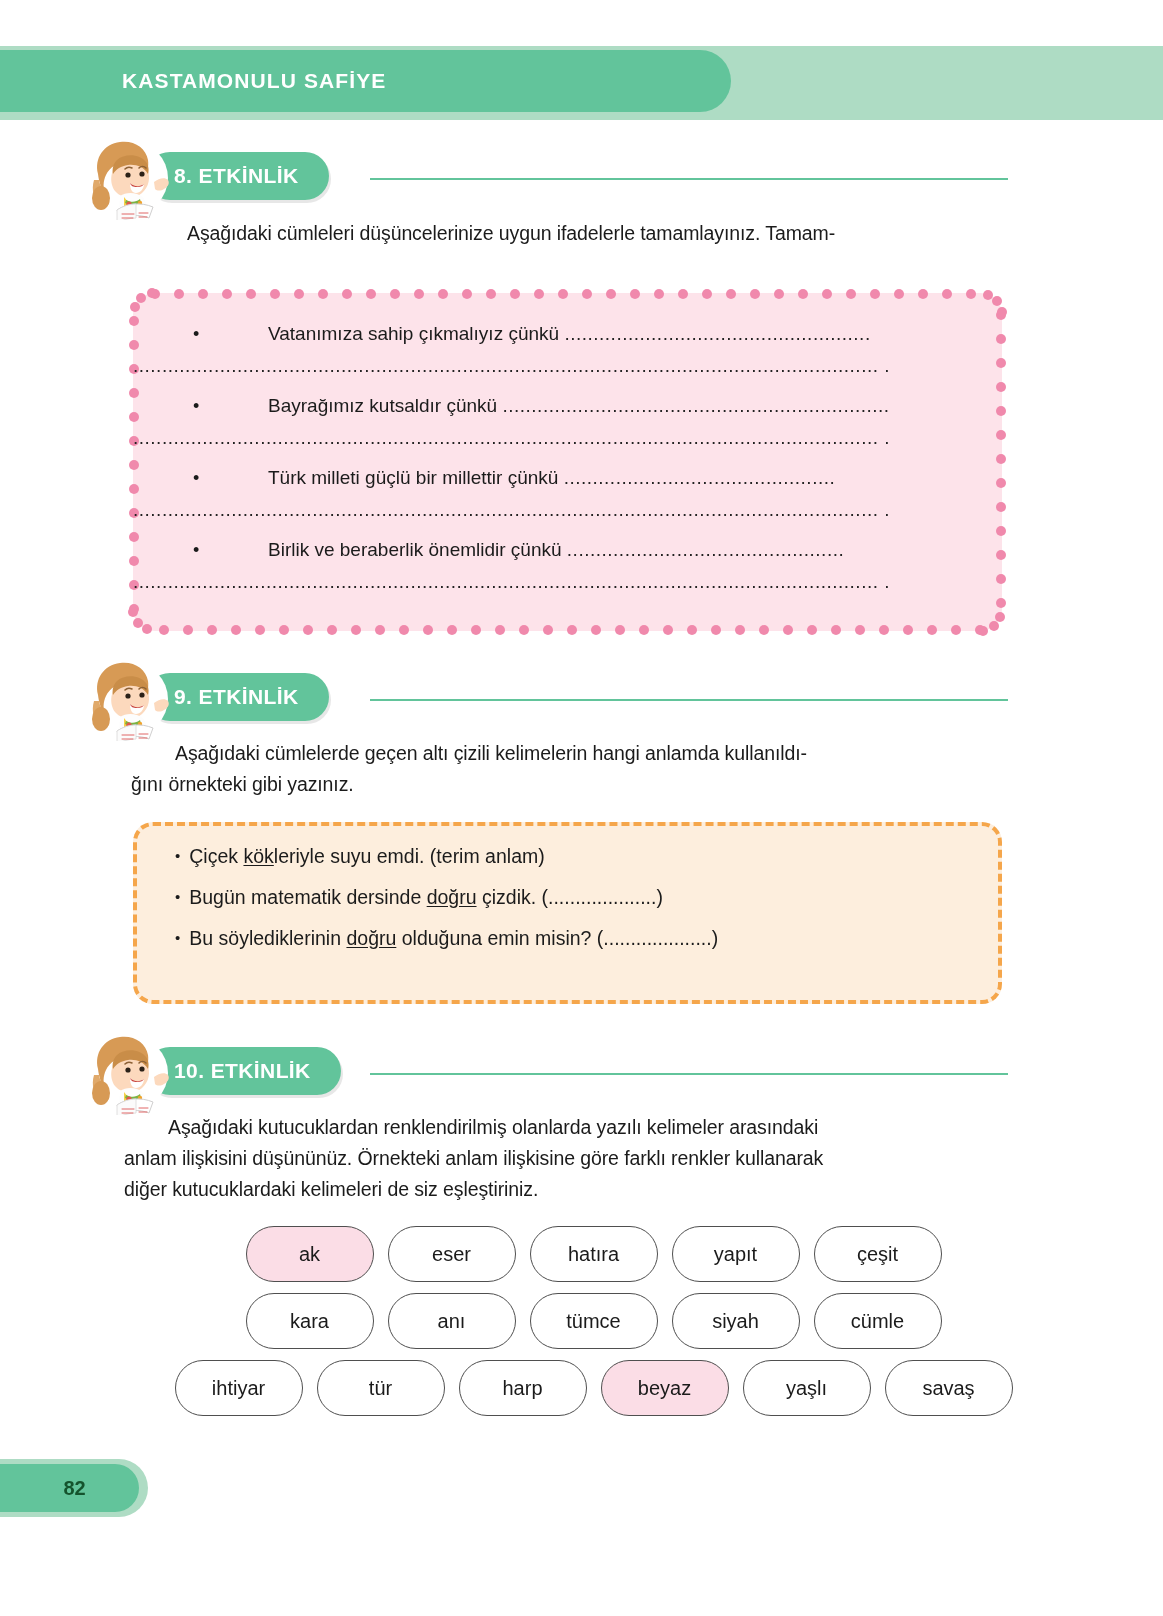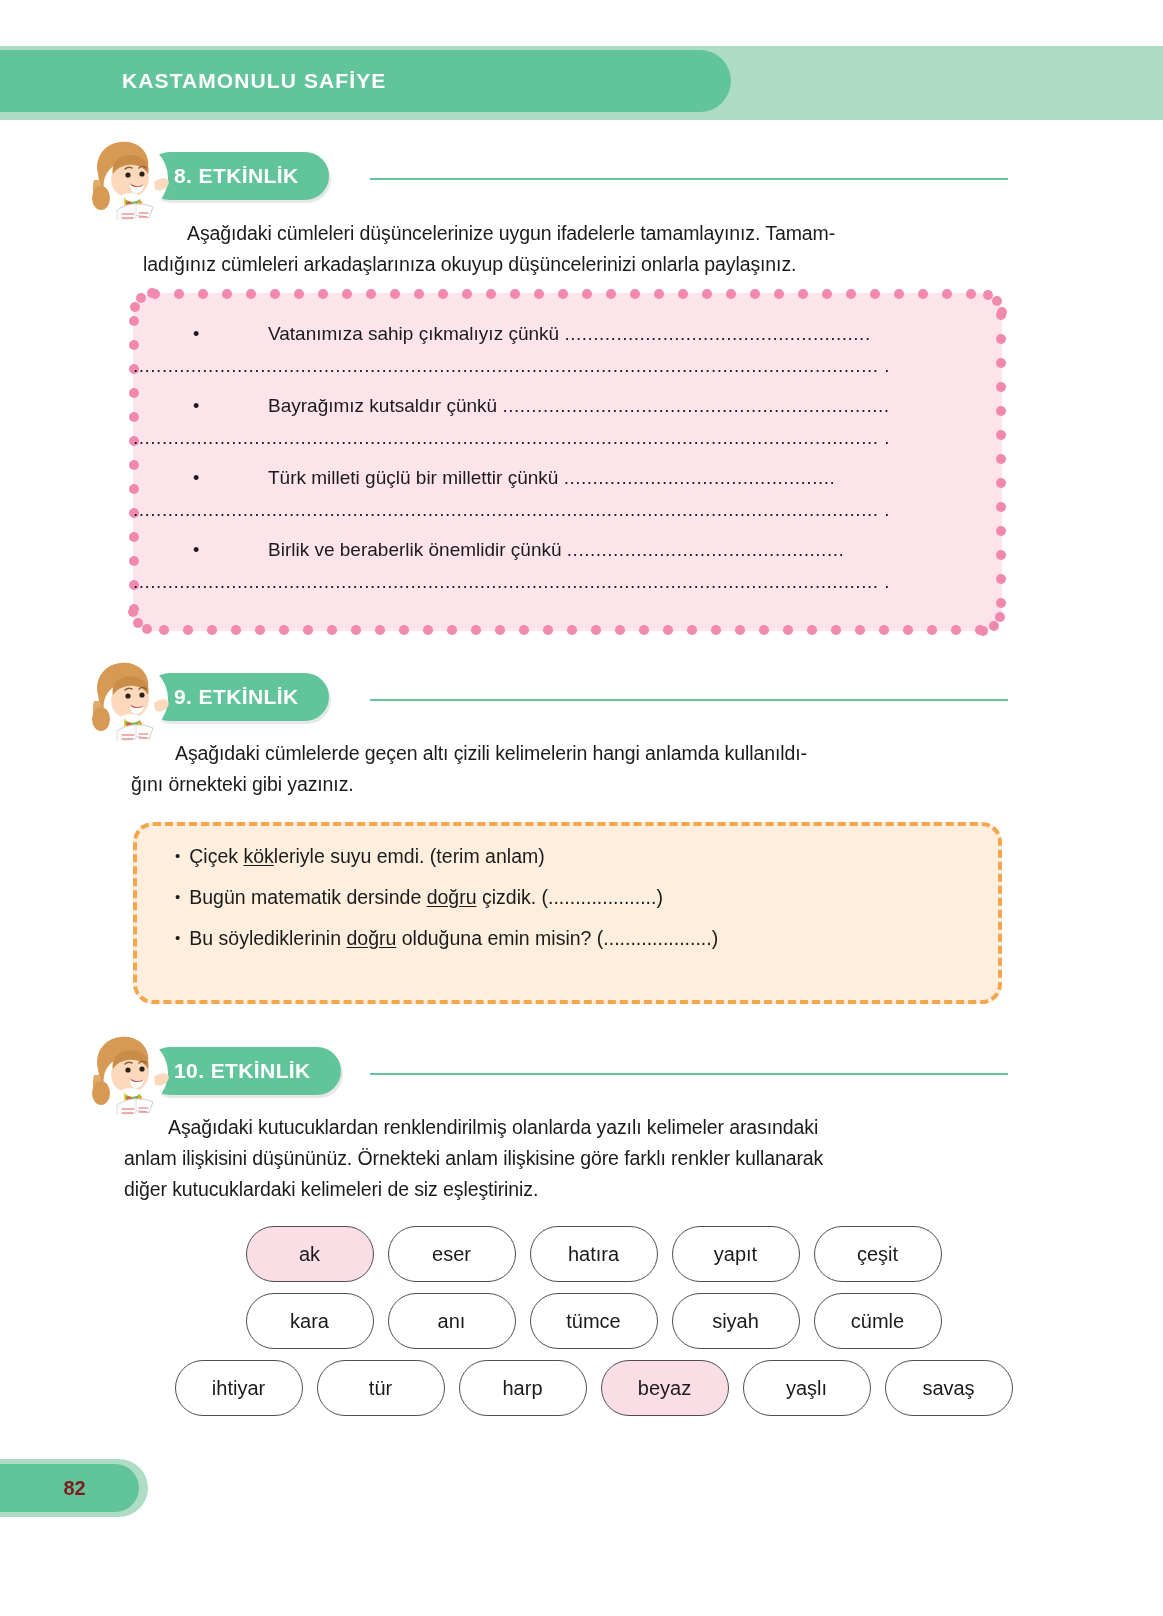--- a/index.html
+++ b/index.html
@@ -202,21 +202,21 @@
     left: 0; top: 1464px;
     width: 139px; height: 48px;
     background: #62c49b;
     border-top-right-radius: 24px;
     border-bottom-right-radius: 24px;
     display: flex;
     align-items: center;
     justify-content: center;
   }
   .pagenum span {
-    color: #7f1d1d;
+    color: #14532d;
     font-size: 20px;
     font-weight: bold;
     margin-left: 10px;
   }
 </style>
 </head>
 <body>
 
 <div class="header-shadow"></div>
 <div class="header-band">
@@ -251,21 +251,20 @@
       <path d="M70 48c5-4 11-5 14-2 2 3 0 7-4 9-3 2-7 2-9 0z" fill="#fcd9bd"></path>
       <path d="M33 76c10-7 24-8 36-3l-4 11c-10-4-20-3-29 2z" fill="#ffffff" stroke="#d0cfcf" stroke-width="1"></path>
       <path d="M33 76c6-4 13-6 19-6v14c-7 0-14 2-19 5z" fill="#fbfbfb" stroke="#d9d8d8" stroke-width="0.8"></path>
       <path d="M38 80h12M38 84h11M55 79h9M55 83h8" stroke="#e06666" stroke-width="1" stroke-linecap="round"></path>
     </svg>
   </div>
 </div>
 
 <div class="para" style="left:131px; top:218px; width:880px;margin-left:12px;">
   <span class="indent"></span><span>Aşağıdaki cümleleri düşüncelerinize uygun ifadelerle tamamlayınız. Tamam-</span><br>
-  <span>ladığınız cümleleri arkadaşlarınıza okuyup düşüncelerinizi onlarla paylaşınız.</span>
 </div>
 
 <div class="pink-box">
   <div class="pink-dots" id="pinkDots">
       <div class="d" style="left: 17px; top: -4px;"></div>
       <div class="d" style="left: 41px; top: -4px;"></div>
       <div class="d" style="left: 65px; top: -4px;"></div>
       <div class="d" style="left: 89px; top: -4px;"></div>
       <div class="d" style="left: 113px; top: -4px;"></div>
       <div class="d" style="left: 137px; top: -4px;"></div>

